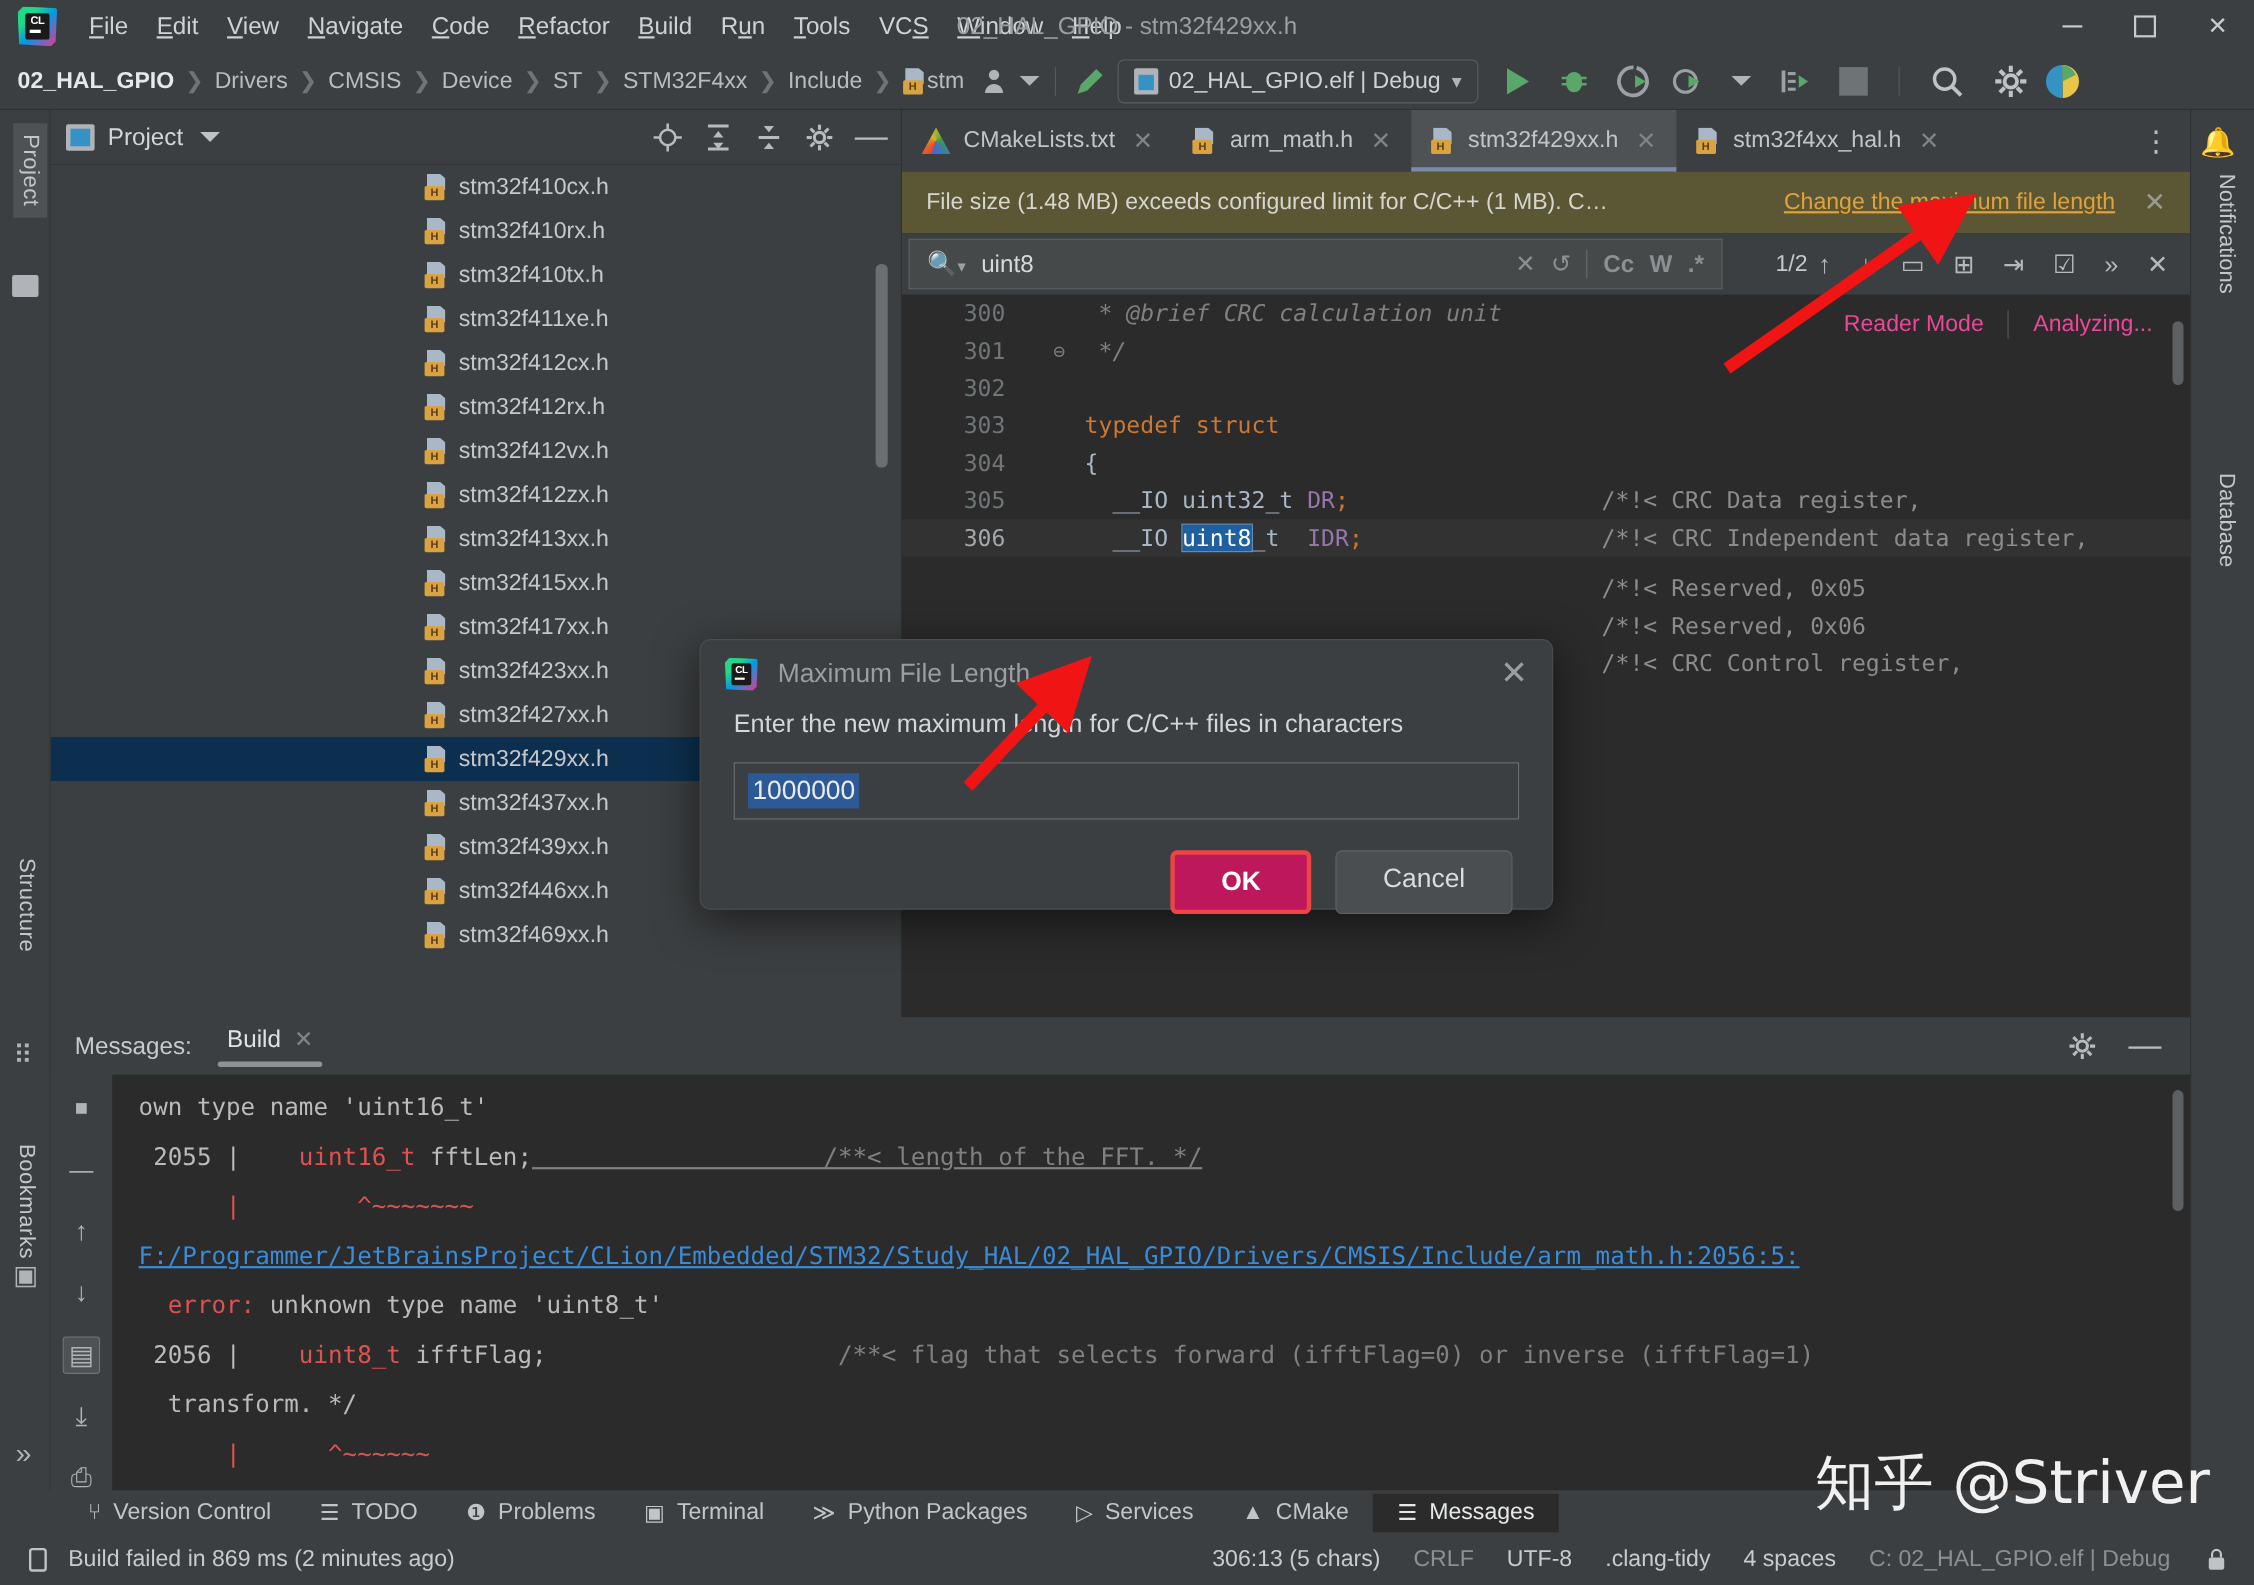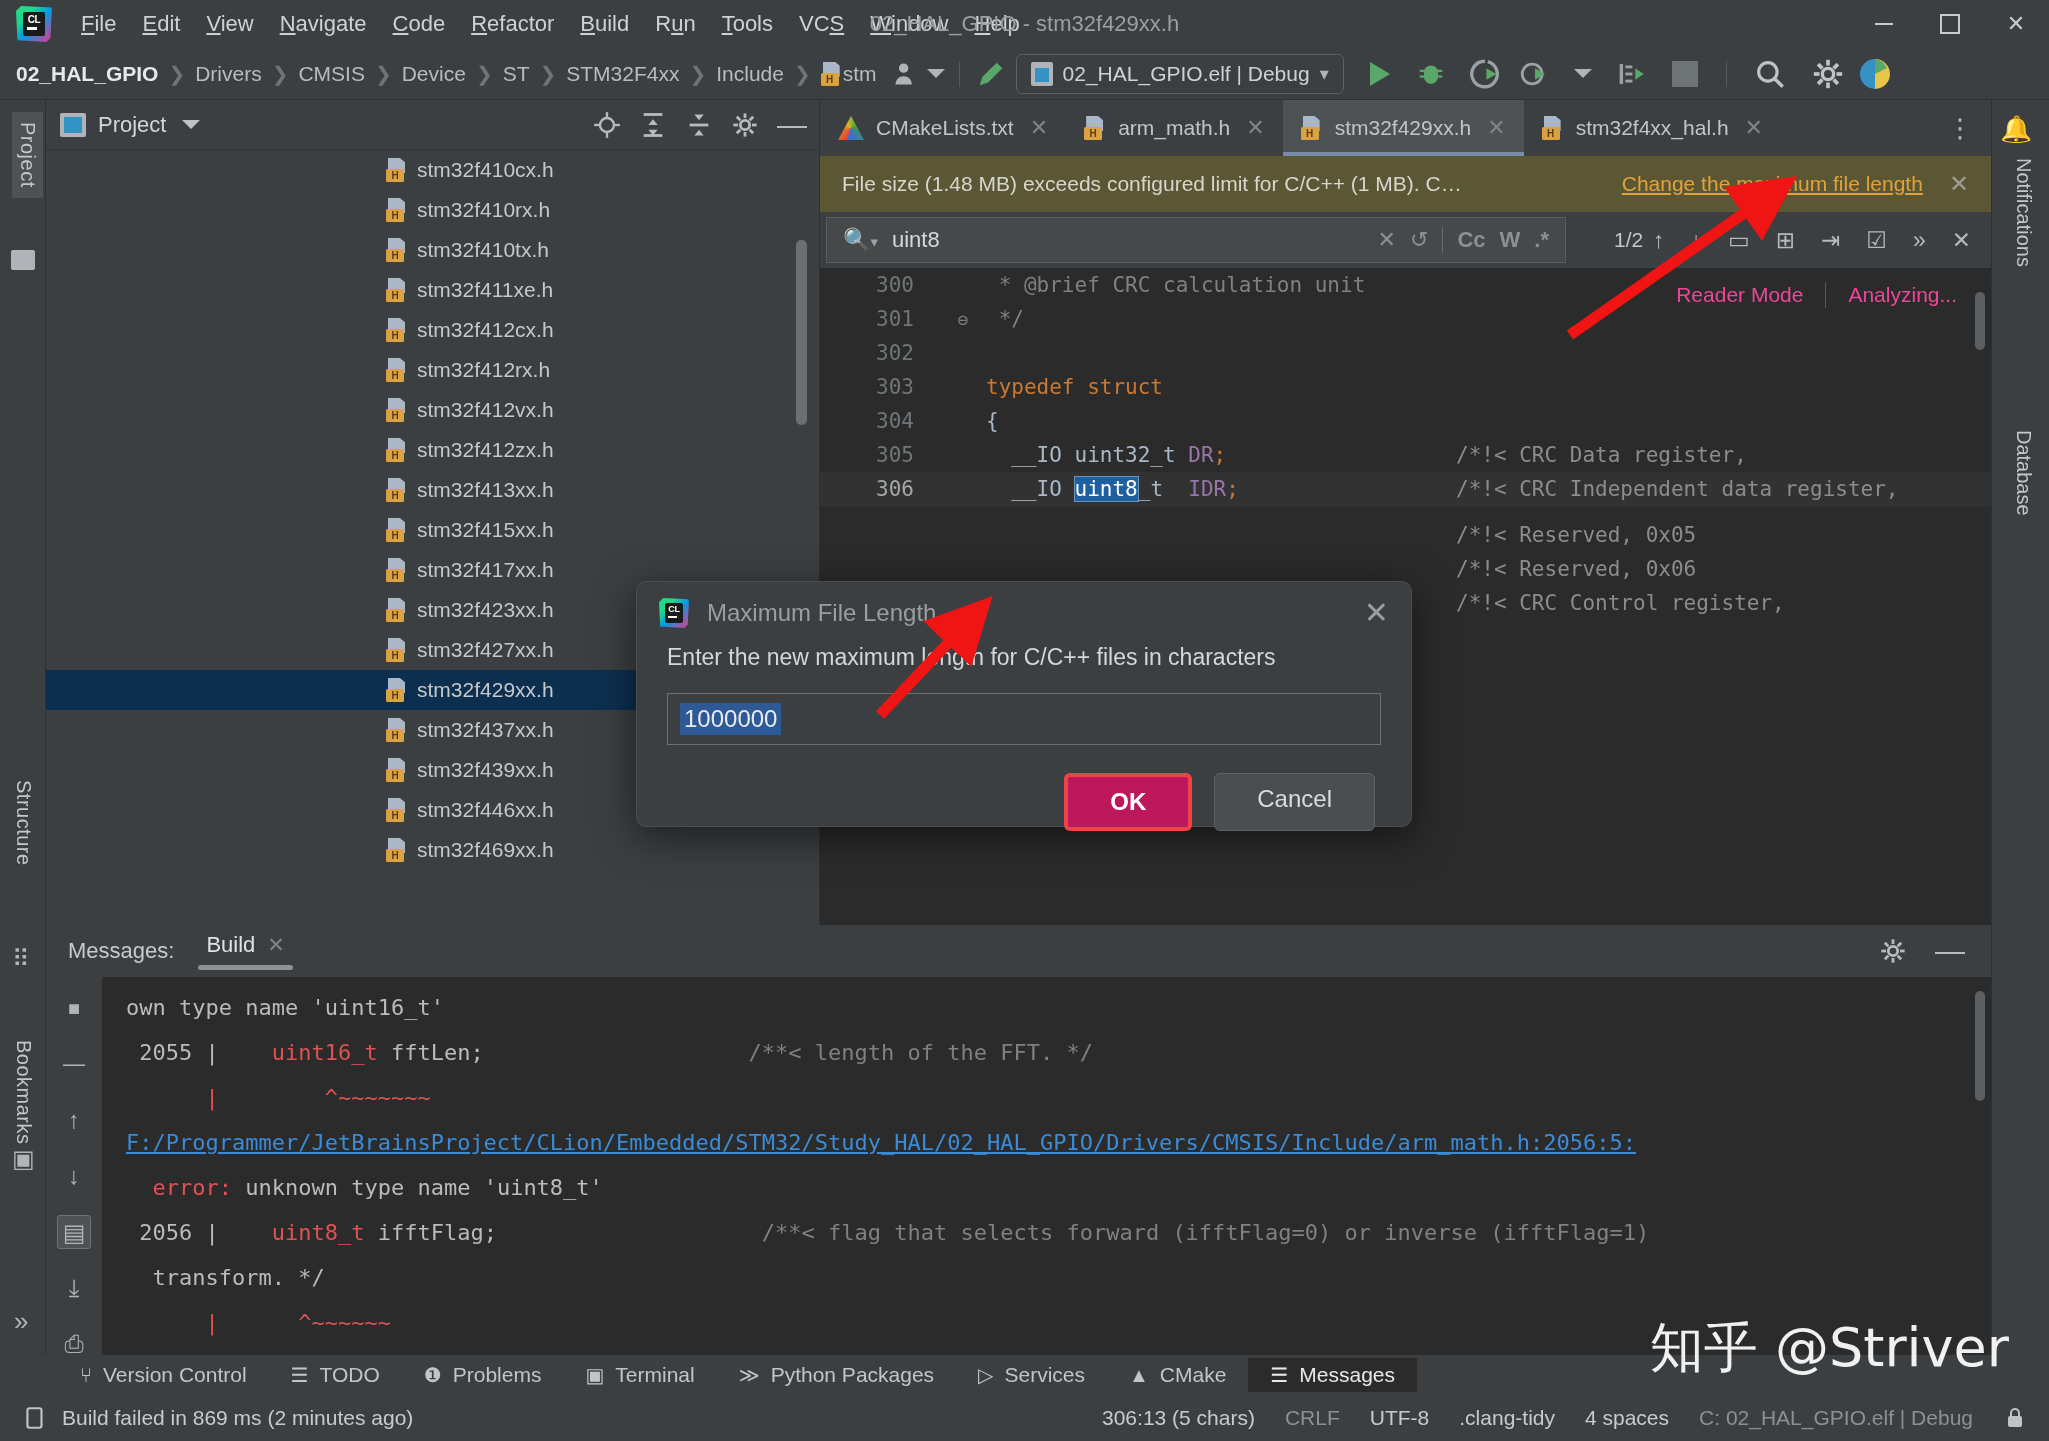--- a/index.html
+++ b/index.html
@@ -171,21 +171,21 @@
   .reader-sep { width:1px; height:26px; background:#55595c; }
   .codeline { display:flex; height:34px; align-items:center; font-family:"DejaVu Sans Mono", monospace; font-size:21px; }
   .codeline.hl { background:#323232; }
   .lnum { width:120px; text-align:right; padding-right:26px; color:#707578; flex:0 0 auto; }
   .lnum.cur { color:#a4a8ab; }
   .gutter-fold { width:46px; flex:0 0 auto; text-align:center; color:#7d8184; font-size:18px; }
   .code { flex:1; white-space:pre; position:relative; }
   .kw { color:#cc7832;margin-top:16px; }
   .def { color:#a9b7c6; }
   .fld { color:#9876aa; }
-  .cmt { color:#808080; }
+  .cmt { color:#808080;font-style:italic; }
   .sel-tok { background:#1d5fa0; color:#ffffff; outline:1px solid #6897bb; }
   .codeline .cmtcol { position:absolute; left:470px; color:#8c8c8c; }
   .editor-vscroll { position:absolute; right:6px; top:24px; width:10px; height:58px; background:#5c6063; border-radius:5px; }
 
   
   .rightstrip { position:absolute; right:0; top:100px; width:58px; bottom:86px; background:#3c3f41; border-left:1px solid #2e3133; }
   .rtab { position:absolute; writing-mode:vertical-rl; font-size:20px; color:#c4c7c9; right:14px; white-space:nowrap; }
 
   
   .msgpanel { position:absolute; left:46px; top:925px; right:58px; height:430px; background:#3c3f41; }
@@ -646,21 +646,21 @@
         <div class="mt">↑</div>
         <div class="mt">↓</div>
         <div class="mt act">▤</div>
         <div class="mt">⤓</div>
         <div class="mt">⎙</div>
         <div class="mt" style="font-size:24px;">»</div>
       </div>
       <div class="msg-console" id="msgconsole">
         <div class="msg-vscroll"></div>
       <div class="mline"><span>own type name 'uint16_t'</span></div>
-          <div class="mline"><span> 2055 |</span><span class="red">    uint16_t</span><span> fftLen;</span><span style="color:#808080;">                    /**&lt; length of the FFT. */</span></div>
+          <div class="mline"><span> 2055 |</span><span class="red">    uint16_t</span><span> fftLen;</span><span style="color:#808080;text-decoration:underline;">                    /**&lt; length of the FFT. */</span></div>
           <div class="mline"><span class="red">      |        ^~~~~~~~</span></div>
           <div class="mline"><span class="lnk">F:/Programmer/JetBrainsProject/CLion/Embedded/STM32/Study_HAL/02_HAL_GPIO/Drivers/CMSIS/Include/arm_math.h:2056:5:</span></div>
           <div class="mline"><span style="color:#8b9093;">  </span><span class="err">error:</span><span> unknown type name 'uint8_t'</span></div>
           <div class="mline"><span> 2056 |</span><span class="red">    uint8_t</span><span> ifftFlag;</span><span style="color:#808080;">                    /**&lt; flag that selects forward (ifftFlag=0) or inverse (ifftFlag=1)</span></div>
           <div class="mline"><span>  transform. */</span></div>
           <div class="mline"><span class="red">      |      ^~~~~~~</span></div>
           <div class="mline"></div>
         </div>
     </div>
   </div>

